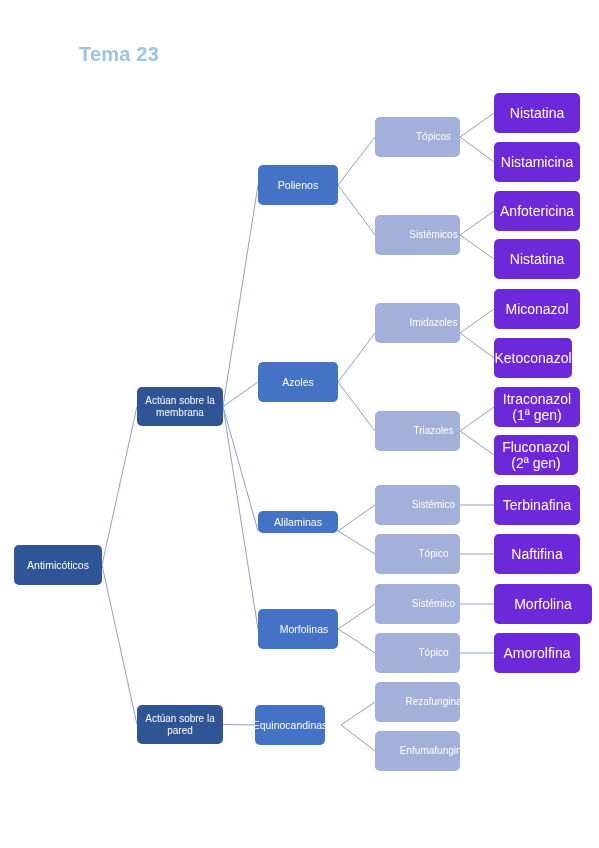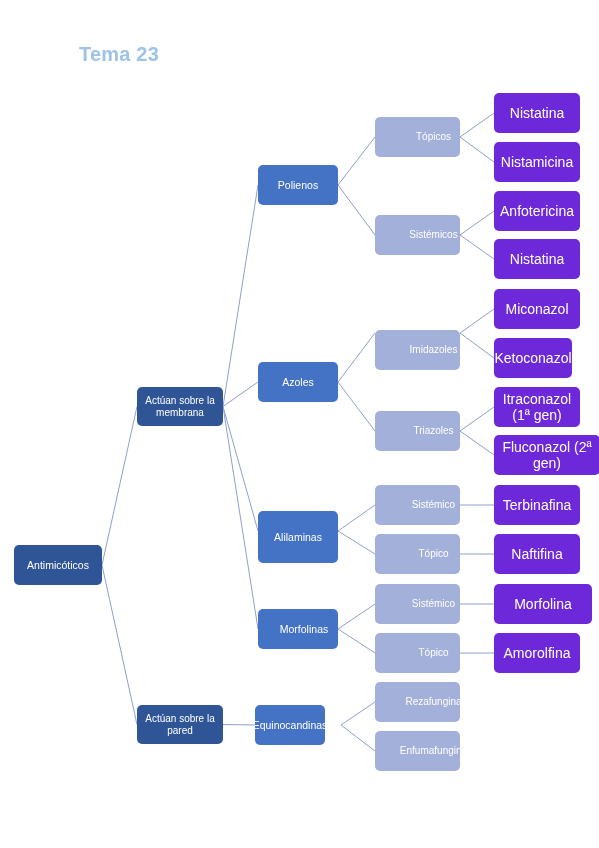--- a/index.html
+++ b/index.html
@@ -111,40 +111,40 @@
       <line x1="460" y1="604" x2="494" y2="604" stroke="#8EA0C8" stroke-width="1"></line>
       <line x1="460" y1="653" x2="494" y2="653" stroke="#8EA0C8" stroke-width="1"></line>
     </svg>
 
   <div id="nodes-layer">
       <div class="node lvl-root" style="left: 14px; top: 545px; width: 88px; height: 40px;">Antimicóticos</div>
       <div class="node lvl-2" style="left: 137px; top: 387px; width: 86px; height: 39px;">Actúan sobre la membrana</div>
       <div class="node lvl-2" style="left: 137px; top: 705px; width: 86px; height: 39px;">Actúan sobre la pared</div>
       <div class="node lvl-3" style="left: 258px; top: 165px; width: 80px; height: 40px;">Polienos</div>
       <div class="node lvl-3" style="left: 258px; top: 362px; width: 80px; height: 40px;">Azoles</div>
-      <div class="node lvl-3" style="left: 258px; top: 511px; width: 80px; height: 52px;">Alilaminas</div>
+      <div class="node lvl-3" style="left: 258px; top: 511px; width: 80px; height: 22px;">Alilaminas</div>
       <div class="node lvl-3" style="left: 258px; top: 609px; width: 80px; height: 40px; padding-left: 16px;">Morfolinas</div>
       <div class="node lvl-3" style="left: 255px; top: 705px; width: 70px; height: 40px;">Equinocandinas</div>
       <div class="node lvl-4" style="left: 375px; top: 117px; width: 85px; height: 40px;">Tópicos</div>
       <div class="node lvl-4" style="left: 375px; top: 215px; width: 85px; height: 40px;">Sistémicos</div>
-      <div class="node lvl-4" style="left: 375px; top: 330px; width: 85px; height: 40px;">Imidazoles</div>
+      <div class="node lvl-4" style="left: 375px; top: 303px; width: 85px; height: 40px;">Imidazoles</div>
       <div class="node lvl-4" style="left: 375px; top: 411px; width: 85px; height: 40px;">Triazoles</div>
       <div class="node lvl-4" style="left: 375px; top: 485px; width: 85px; height: 40px;">Sistémico</div>
       <div class="node lvl-4" style="left: 375px; top: 534px; width: 85px; height: 40px;">Tópico</div>
       <div class="node lvl-4" style="left: 375px; top: 584px; width: 85px; height: 40px;">Sistémico</div>
       <div class="node lvl-4" style="left: 375px; top: 633px; width: 85px; height: 40px;">Tópico</div>
       <div class="node lvl-4" style="left: 375px; top: 682px; width: 85px; height: 40px;">Rezafungina</div>
       <div class="node lvl-4" style="left: 375px; top: 731px; width: 85px; height: 40px;">Enfumafungina</div>
       <div class="node lvl-5" style="left: 494px; top: 93px; width: 86px; height: 40px;">Nistatina</div>
       <div class="node lvl-5" style="left: 494px; top: 142px; width: 86px; height: 40px;">Nistamicina</div>
       <div class="node lvl-5" style="left: 494px; top: 191px; width: 86px; height: 40px;">Anfotericina</div>
       <div class="node lvl-5" style="left: 494px; top: 239px; width: 86px; height: 40px;">Nistatina</div>
       <div class="node lvl-5" style="left: 494px; top: 289px; width: 86px; height: 40px;">Miconazol</div>
       <div class="node lvl-5" style="left: 494px; top: 338px; width: 78px; height: 40px;">Ketoconazol</div>
       <div class="node lvl-5" style="left: 494px; top: 387px; width: 86px; height: 40px;">Itraconazol (1ª gen)</div>
-      <div class="node lvl-5" style="left: 494px; top: 435px; width: 106px; height: 40px;">Fluconazol (2ª gen)</div>
+      <div class="node lvl-5" style="left: 494px; top: 435px; width: 84px; height: 40px;">Fluconazol (2ª gen)</div>
       <div class="node lvl-5" style="left: 494px; top: 485px; width: 86px; height: 40px;">Terbinafina</div>
       <div class="node lvl-5" style="left: 494px; top: 534px; width: 86px; height: 40px;">Naftifina</div>
       <div class="node lvl-5" style="left: 494px; top: 584px; width: 98px; height: 40px;">Morfolina</div>
       <div class="node lvl-5" style="left: 494px; top: 633px; width: 86px; height: 40px;">Amorolfina</div>
     </div>
 
 </div>
 
 </body></html>

